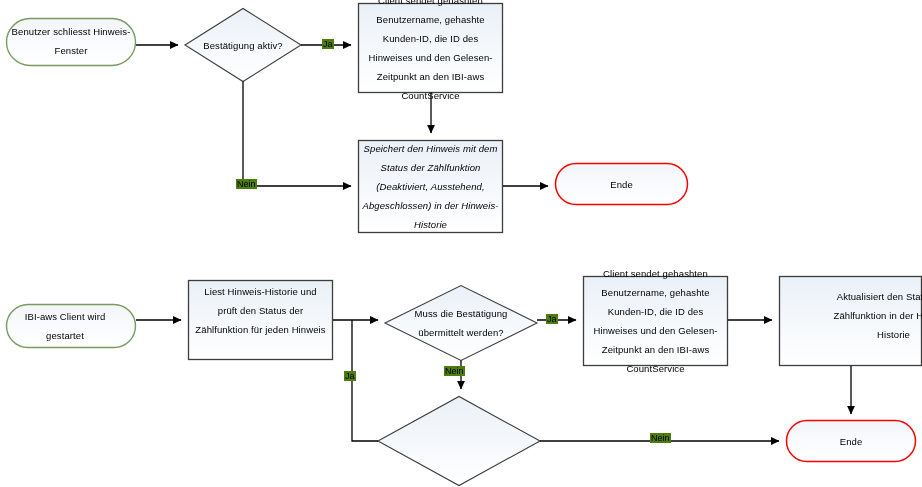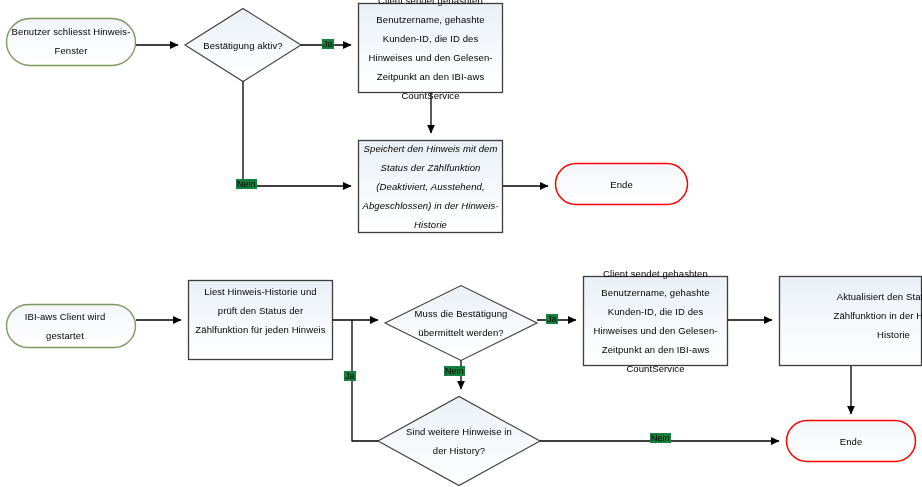--- a/index.html
+++ b/index.html
@@ -35,21 +35,21 @@
     line-height: 19px;
     pointer-events: none;
     white-space: pre-line;
     letter-spacing: 0.1px;
   }
   .edge-label {
     position: absolute;
     color: #000000;
     font-size: 9px;
     line-height: 10px;
-    background: #15803d;
+    background: #4d7c0f;
     padding: 0 1px;
     white-space: nowrap;
   }
 </style>
 </head>
 <body>
 
 <div id="canvas">
 
   <svg viewBox="0 0 922 487">
@@ -192,22 +192,20 @@
 Benutzername, gehashte
 Kunden-ID, die ID des
 Hinweises und den Gelesen-
 Zeitpunkt an den IBI-aws
 CountService</div>
 
   <div class="node-label" style="left:781px; top:276px; width:139px; height:78px;margin-left:43px;">Aktualisiert den Status der
 Zählfunktion in der Hinweis-
 Historie</div>
 
-  <div class="node-label" style="left:386px; top:396px; width:146px; height:90px;">Sind weitere Hinweise in
-der History?</div>
 
   <div class="node-label" style="left:788px; top:420px; width:126px; height:42px;">Ende</div>
 
   <div class="edge-label" style="left:322px; top:39px;">Ja</div>
 
   <div class="edge-label" style="left:236px; top:179px;">Nein</div>
 
   <div class="edge-label" style="left:546px; top:314px;">Ja</div>
 
   <div class="edge-label" style="left:344px; top:371px;">Ja</div>

